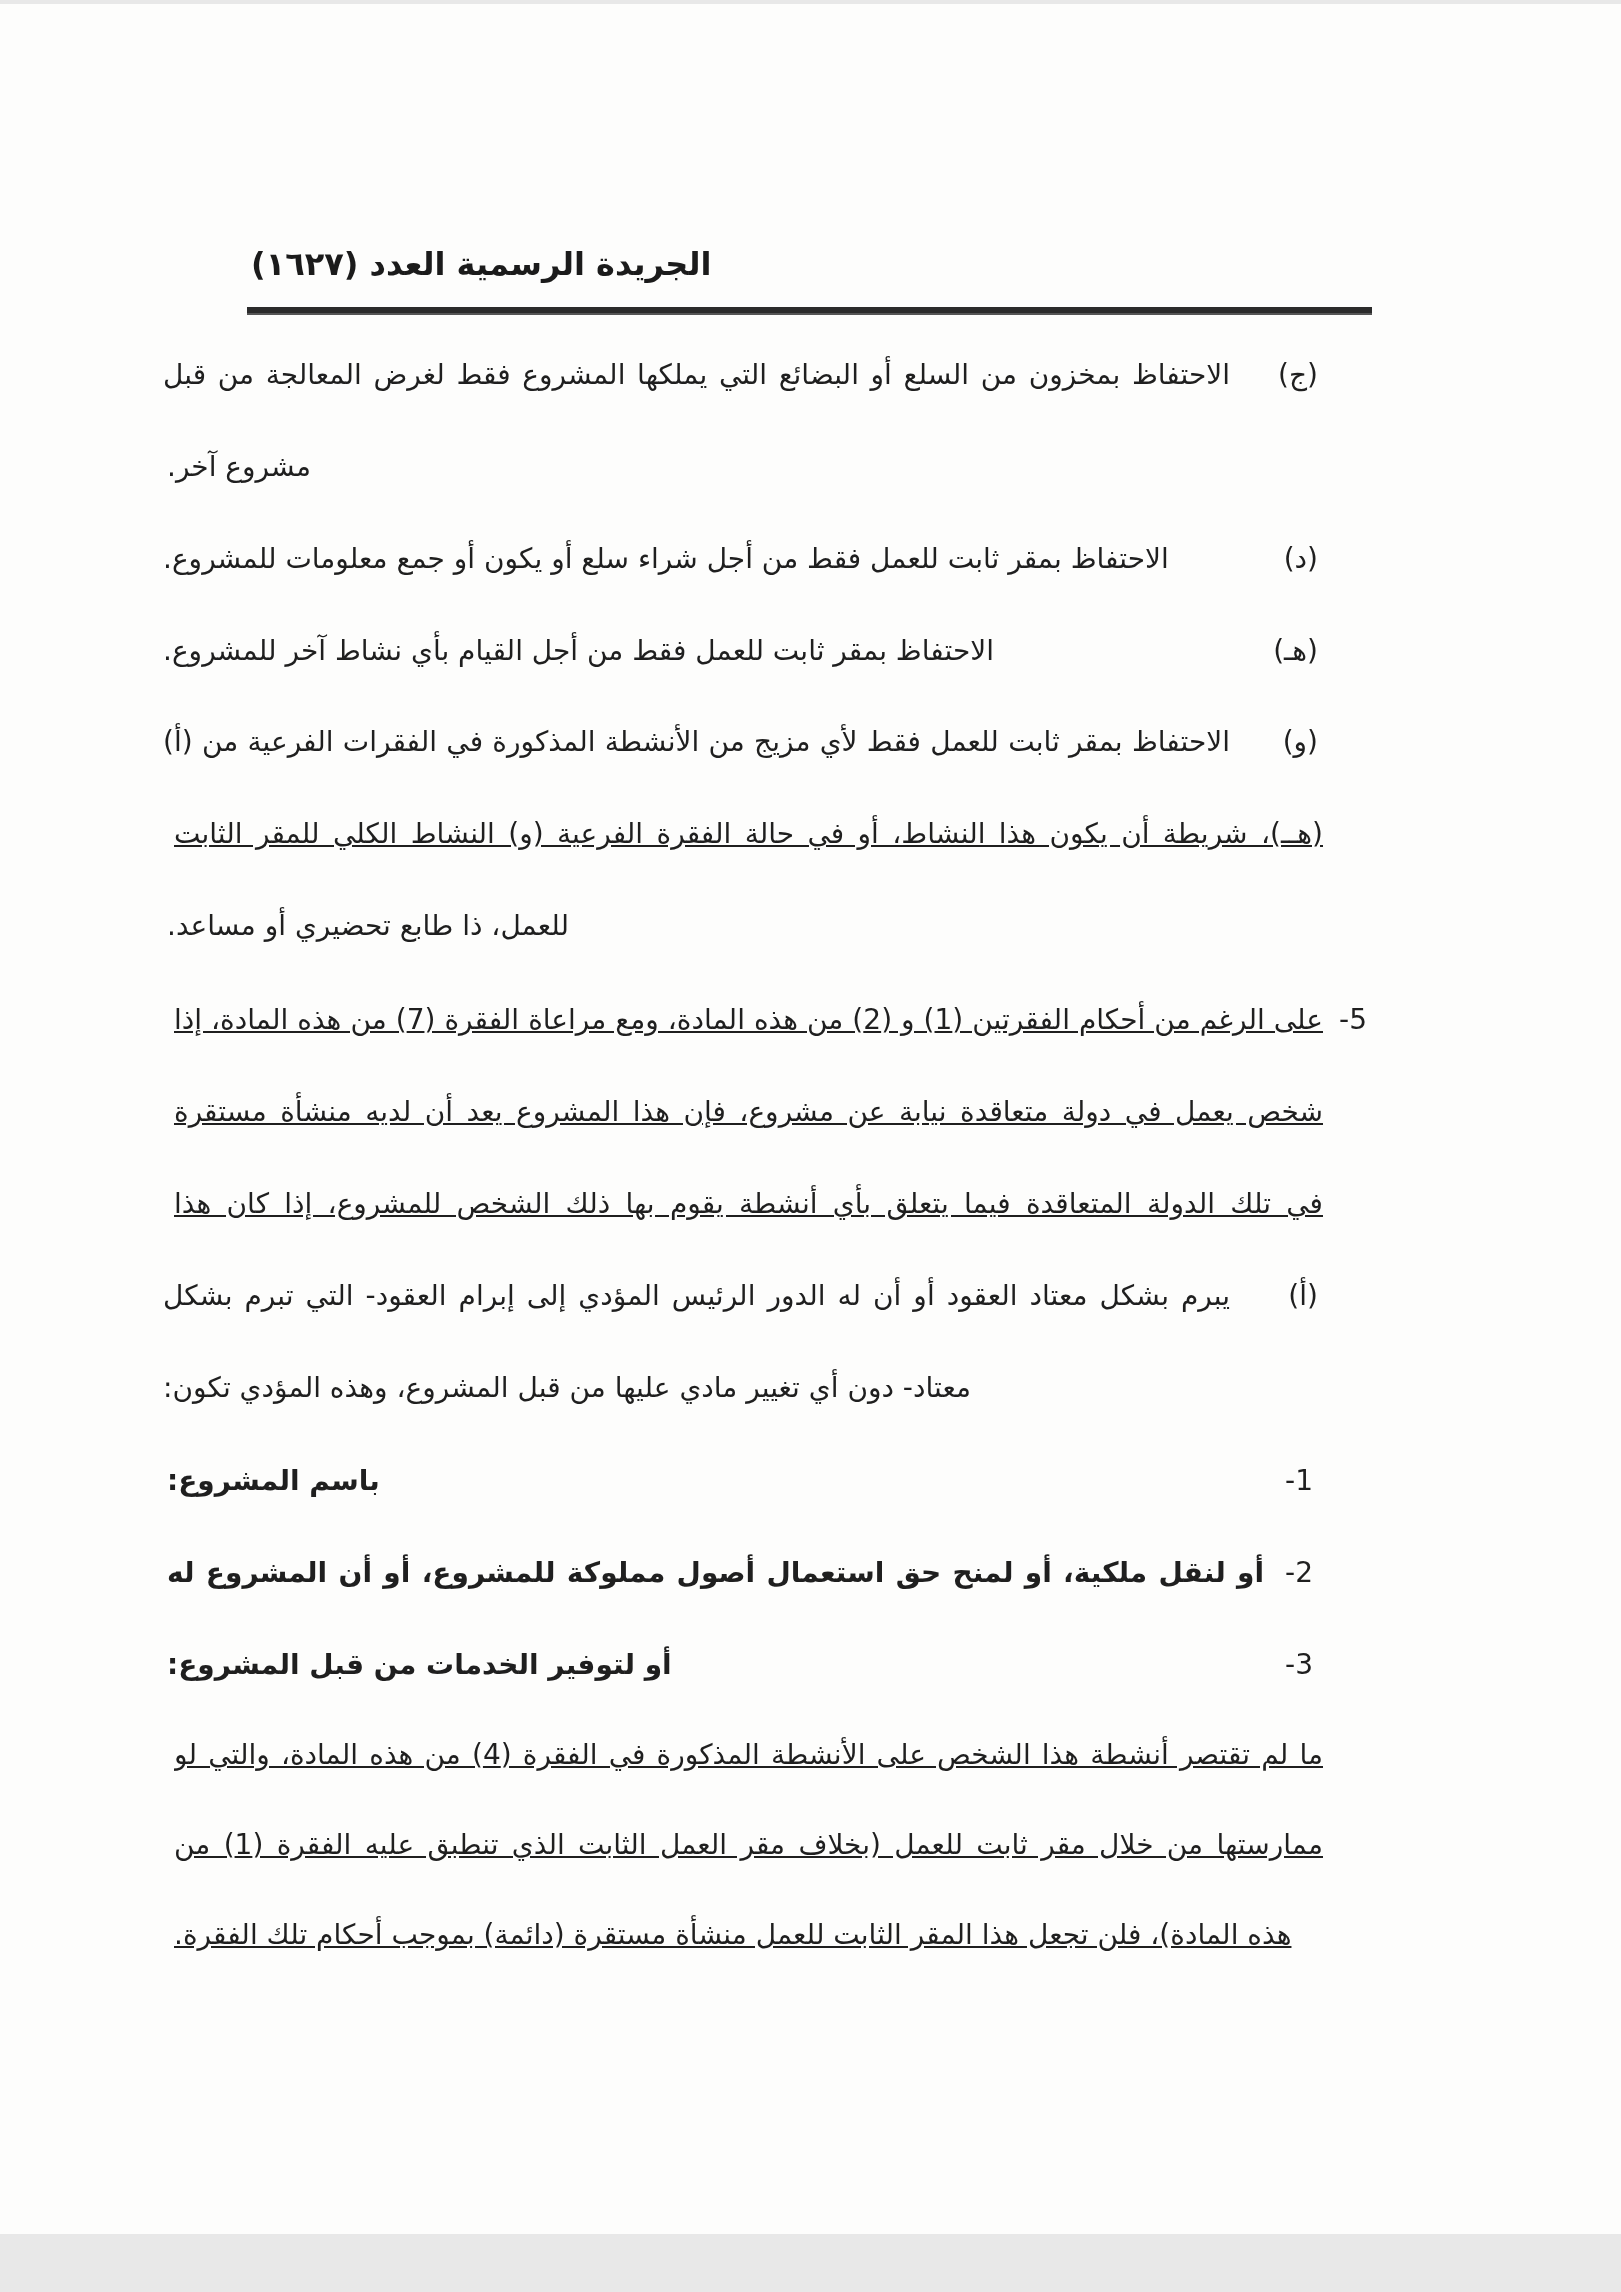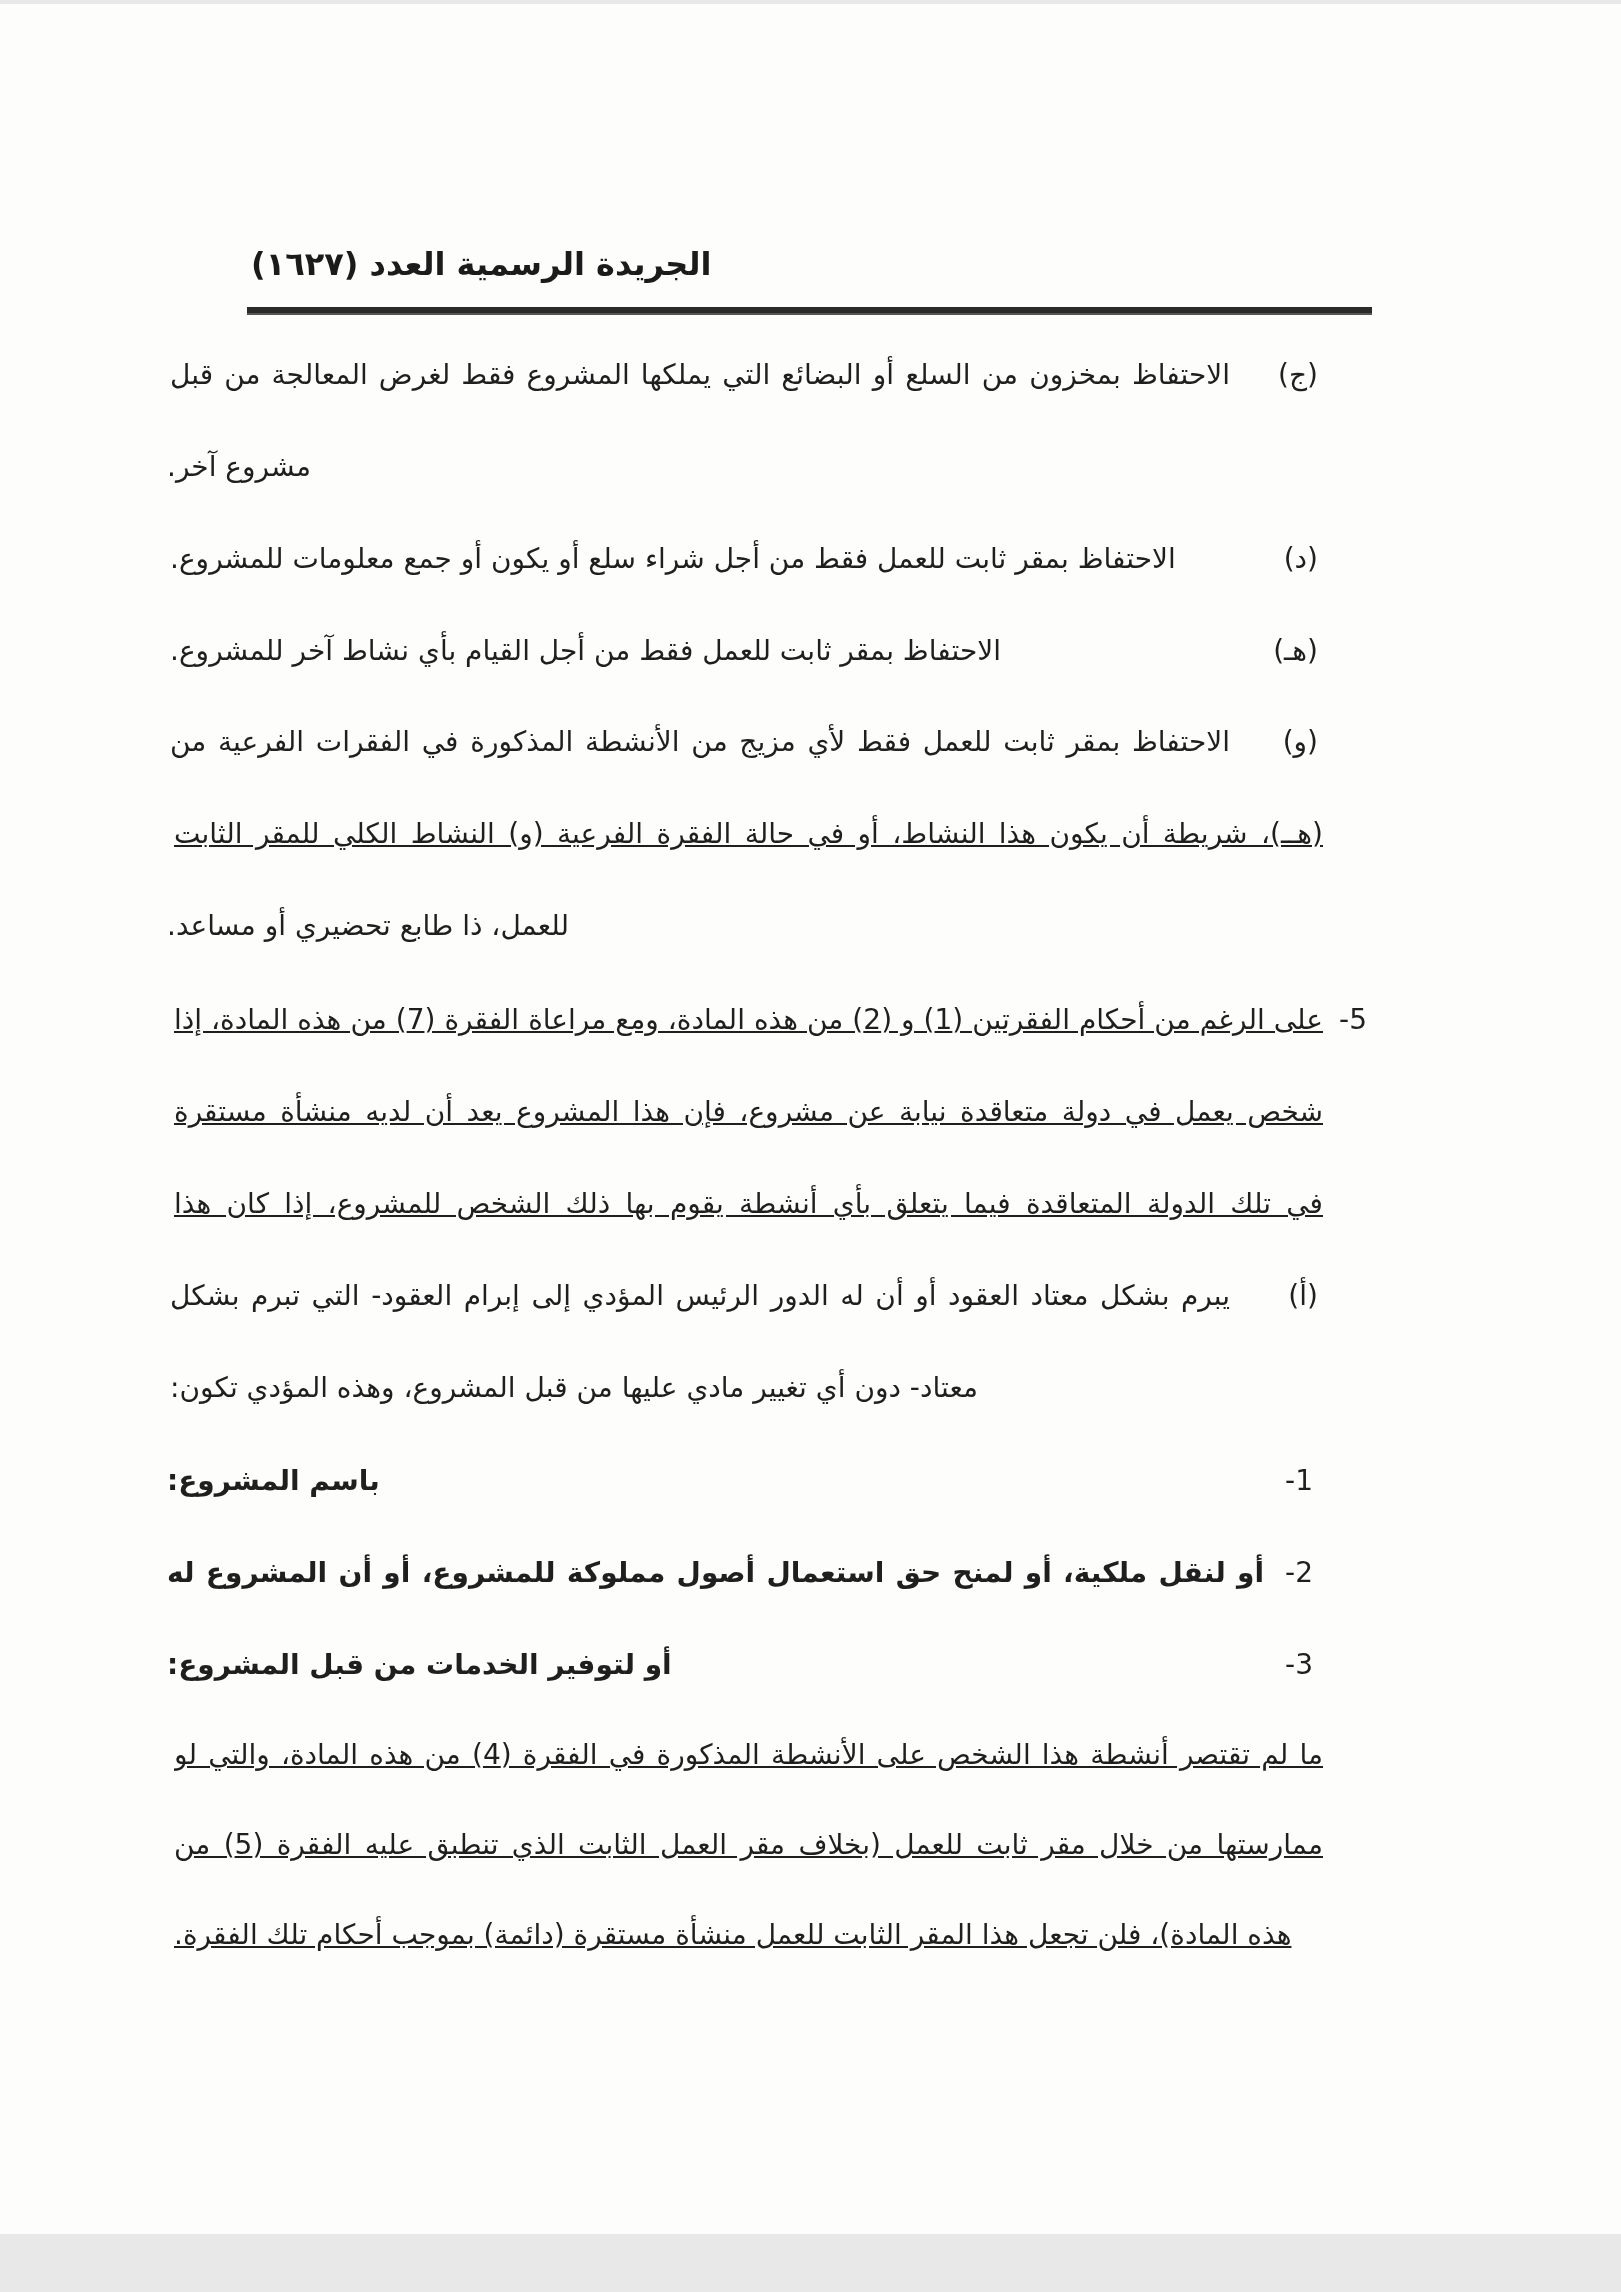--- a/index.html
+++ b/index.html
@@ -42,21 +42,21 @@
     font-size:28px;line-height:51px;height:53px;
     direction:rtl;white-space:nowrap;
     text-align:right;
   }
   
   .y1{top:345px}.y2{top:437px}.y3{top:529px}.y4{top:621px}.y5{top:712px}
   .y6{top:804px}.y7{top:896px}.y8{top:990px}.y9{top:1082px}.y10{top:1174px}
   .y11{top:1266px}.y12{top:1358px}.y13{top:1451px}.y14{top:1543px}.y15{top:1635px}
   .y16{top:1725px}.y17{top:1815px}.y18{top:1905px}
   
-  .x-item{left:170px;right:391px;}     
+  .x-item{left:163px;right:391px;}     
   .x-cont{left:174px;right:298px;text-decoration:underline;}     
   .x-cont2{left:167px;right:337px;}    
   .x-sub{left:167px;right:357px;font-weight:bold;}      
   .mk-letter{right:303px;}             
   .mk-num{right:254px;}                
   .mk-sub{right:308px;}                
   .page-number{
     position:absolute;
     top:2025px;left:0;right:0;
     text-align:center;
@@ -99,18 +99,18 @@
   <div class="marker y13 mk-sub">1-</div>
   <div class="bline rt y13 x-sub">باسم المشروع:</div>
 
   <div class="marker y14 mk-sub">2-</div>
   <div class="bline just y14 x-sub">أو لنقل ملكية، أو لمنح حق استعمال أصول مملوكة للمشروع، أو أن المشروع له الحق في استعمالها؛</div>
 
   <div class="marker y15 mk-sub">3-</div>
   <div class="bline rt y15 x-sub">أو لتوفير الخدمات من قبل المشروع:</div>
 
   <div class="bline just y16 x-cont">ما لم تقتصر أنشطة هذا الشخص على الأنشطة المذكورة في الفقرة (4) من هذه المادة، والتي لو تمت</div>
-  <div class="bline just y17 x-cont">ممارستها من خلال مقر ثابت للعمل (بخلاف مقر العمل الثابت الذي تنطبق عليه الفقرة (5) من</div>
+  <div class="bline just y17 x-cont">ممارستها من خلال مقر ثابت للعمل (بخلاف مقر العمل الثابت الذي تنطبق عليه الفقرة (1) من</div>
   <div class="bline rt y18 x-cont">هذه المادة)، فلن تجعل هذا المقر الثابت للعمل منشأة مستقرة (دائمة) بموجب أحكام تلك الفقرة.</div>
 
 
 </div>
 
 
 </body></html>

